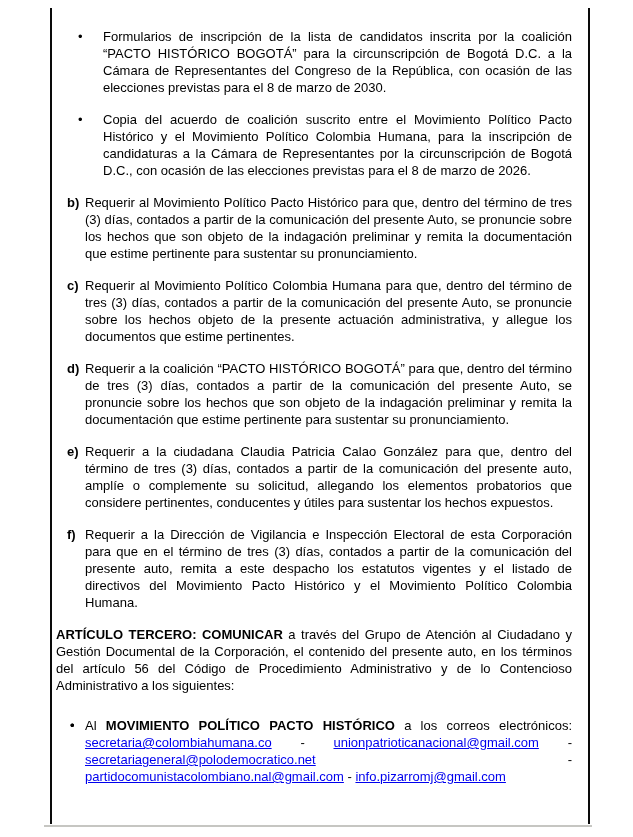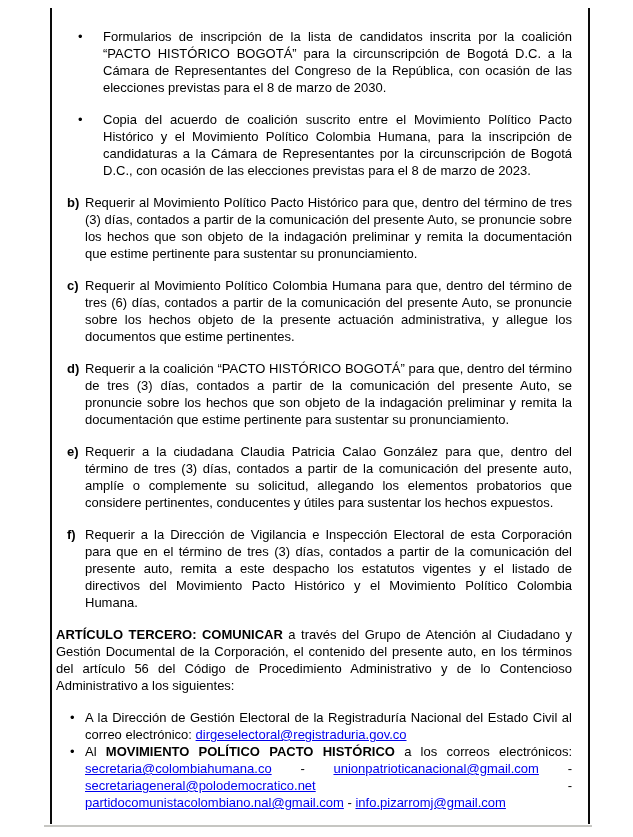--- a/index.html
+++ b/index.html
@@ -45,21 +45,21 @@
     padding-left: 47px;
     margin-bottom: 15px;
   }
   .ev-item > .marker { position: absolute; left: 22px; top: 0; }
   .let-item {
     position: relative;
     padding-left: 29px;
     margin-bottom: 15px;
   }
   .let-item > .marker { position: absolute; left: 11px; top: 0; font-weight: bold; }
-  .art-para { margin-bottom: 15px; }
+  .art-para { margin-bottom: 23px; }
   .rec-item {
     position: relative;
     padding-left: 29px;
   }
   .rec-item > .marker { position: absolute; left: 14px; top: 0; }
   a.email-link {
     color: #0000ee;
     text-decoration: underline;
     cursor: pointer;
     word-break: normal;
@@ -70,28 +70,28 @@
 <body>
 
 <div class="page">
   <div class="vline left"></div>
   <div class="vline right"></div>
   <div class="hline"></div>
 
   <div class="content">
     <ul id="evidence-list">
         <li class="ev-item"><span class="marker">•</span><span>Formularios de inscripción de la lista de candidatos inscrita por la coalición “PACTO HISTÓRICO BOGOTÁ” para la circunscripción de Bogotá D.C. a la Cámara de Representantes del Congreso de la República, con ocasión de las elecciones previstas para el 8 de marzo de 2030.</span></li>
-        <li class="ev-item"><span class="marker">•</span><span>Copia del acuerdo de coalición suscrito entre el Movimiento Político Pacto Histórico y el Movimiento Político Colombia Humana, para la inscripción de candidaturas a la Cámara de Representantes por la circunscripción de Bogotá D.C., con ocasión de las elecciones previstas para el 8 de marzo de 2023.</span></li>
+        <li class="ev-item"><span class="marker">•</span><span>Copia del acuerdo de coalición suscrito entre el Movimiento Político Pacto Histórico y el Movimiento Político Colombia Humana, para la inscripción de candidaturas a la Cámara de Representantes por la circunscripción de Bogotá D.C., con ocasión de las elecciones previstas para el 8 de marzo de 2026.</span></li>
       </ul>
     <ol id="lettered-list">
         <li class="let-item"><span class="marker">b)</span><span>Requerir al Movimiento Político Pacto Histórico para que, dentro del término de tres (3) días, contados a partir de la comunicación del presente Auto, se pronuncie sobre los hechos que son objeto de la indagación preliminar y remita la documentación que estime pertinente para sustentar su pronunciamiento.</span></li>
-        <li class="let-item"><span class="marker">c)</span><span>Requerir al Movimiento Político Colombia Humana para que, dentro del término de tres (6) días, contados a partir de la comunicación del presente Auto, se pronuncie sobre los hechos objeto de la presente actuación administrativa, y allegue los documentos que estime pertinentes.</span></li>
+        <li class="let-item"><span class="marker">c)</span><span>Requerir al Movimiento Político Colombia Humana para que, dentro del término de tres (3) días, contados a partir de la comunicación del presente Auto, se pronuncie sobre los hechos objeto de la presente actuación administrativa, y allegue los documentos que estime pertinentes.</span></li>
         <li class="let-item"><span class="marker">d)</span><span>Requerir a la coalición “PACTO HISTÓRICO BOGOTÁ” para que, dentro del término de tres (3) días, contados a partir de la comunicación del presente Auto, se pronuncie sobre los hechos que son objeto de la indagación preliminar y remita la documentación que estime pertinente para sustentar su pronunciamiento.</span></li>
         <li class="let-item"><span class="marker">e)</span><span>Requerir a la ciudadana Claudia Patricia Calao González para que, dentro del término de tres (3) días, contados a partir de la comunicación del presente auto, amplíe o complemente su solicitud, allegando los elementos probatorios que considere pertinentes, conducentes y útiles para sustentar los hechos expuestos.</span></li>
         <li class="let-item"><span class="marker">f)</span><span>Requerir a la Dirección de Vigilancia e Inspección Electoral de esta Corporación para que en el término de tres (3) días, contados a partir de la comunicación del presente auto, remita a este despacho los estatutos vigentes y el listado de directivos del Movimiento Pacto Histórico y el Movimiento Político Colombia Humana.</span></li>
       </ol>
     <p class="art-para"><b>ARTÍCULO TERCERO: COMUNICAR</b><span> a través del Grupo de Atención al Ciudadano y Gestión Documental de la Corporación, el contenido del presente auto, en los términos del artículo 56 del Código de Procedimiento Administrativo y de lo Contencioso Administrativo a los siguientes:</span></p>
     <ul id="recipients-list">
-        <li class="rec-item"><span class="marker">•</span><span>A la Dirección de Gestión Electoral de la Registraduría Nacional del Estado Civil al correo electrónico: <a class="email-link" href="#">dirgeselectoral@registraduria.gov.co</a></span></li>
+        <li class="rec-item"><span class="marker">•</span></li>
         <li class="rec-item"><span class="marker">•</span><span>Al <b>MOVIMIENTO POLÍTICO PACTO HISTÓRICO</b> a los correos electrónicos: <a class="email-link" href="#">secretaria@colombiahumana.co</a> - <a class="email-link" href="#">unionpatrioticanacional@gmail.com</a> - <a class="email-link" href="#">secretariageneral@polodemocratico.net</a> - <a class="email-link" href="#">partidocomunistacolombiano.nal@gmail.com</a> - <a class="email-link" href="#">info.pizarromj@gmail.com</a></span></li>
       </ul>
   </div>
 </div>
 
 </body></html>

